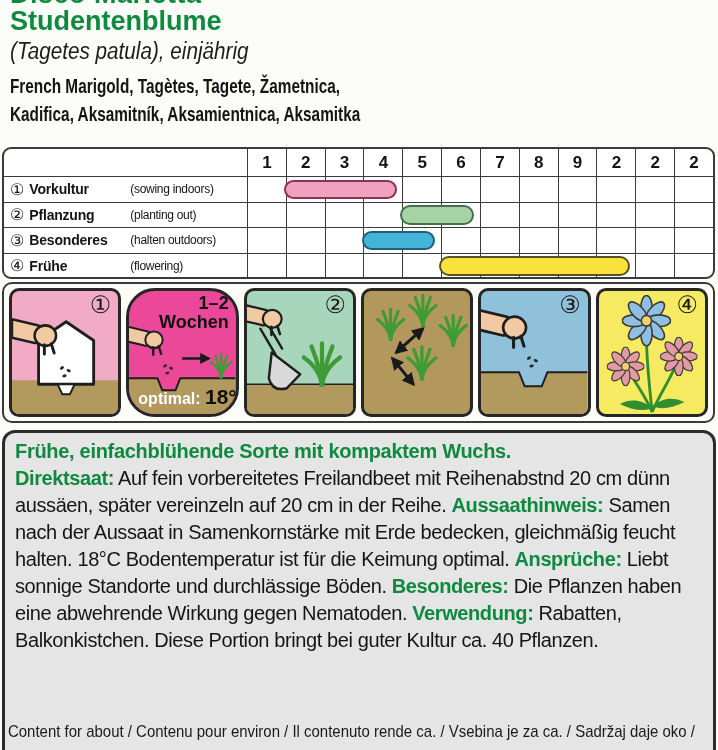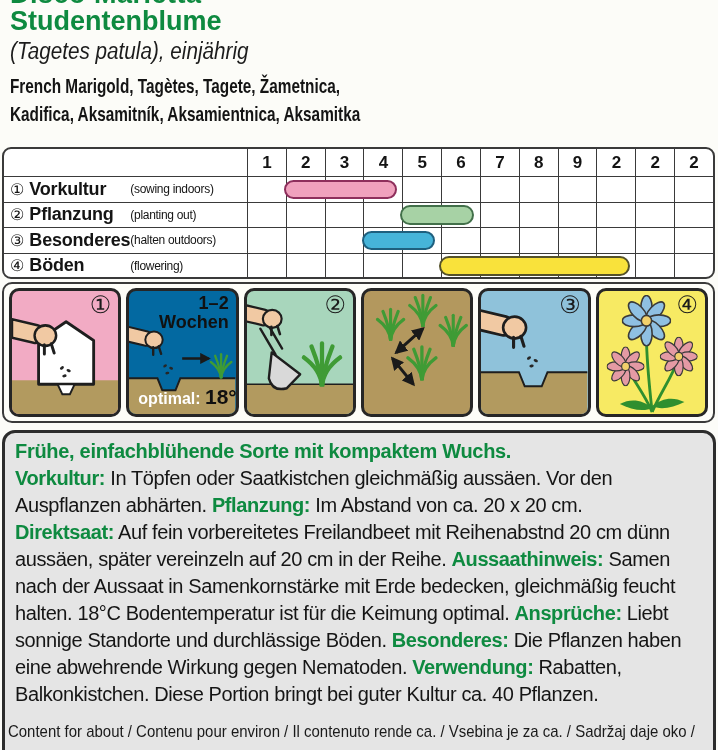--- a/index.html
+++ b/index.html
@@ -16,21 +16,21 @@
             transform:scaleX(.9); transform-origin:left;}
   .synonyms{position:absolute; left:10px; top:72px; font-size:21px; font-weight:bold; line-height:28px;
             transform:scaleX(.73); transform-origin:left; white-space:nowrap;}
   
   .calendar{position:absolute; left:2px; top:147px; width:713px; height:132px; box-sizing:border-box;
             border:2px solid #3a3a3a; border-radius:9px; background:#fff; overflow:hidden;}
   .cal-row{display:flex; height:24.5px; border-top:1.5px solid #3a3a3a;}
   .cal-row.head{height:27px; border-top:none;}
   .cal-label{width:243px; flex:none; display:flex; align-items:center; padding-left:6px; box-sizing:border-box;}
   .cal-label .num{font-size:16px; margin-right:5px;}
-  .cal-label .nm{font-weight:bold; font-size:18px; width:101px; letter-spacing:-.2px;}
+  .cal-label .nm{font-weight:bold; font-size:14px; width:101px; letter-spacing:-.2px;}
   .cal-label .en{font-size:12px; letter-spacing:-.3px;}
   .cal-months{flex:1; display:flex; position:relative;}
   .mcell{flex:1; border-left:1.5px solid #3a3a3a; box-sizing:border-box;}
   .head .mcell{display:flex; align-items:center; justify-content:center; font-weight:bold; font-size:17px;}
   .bar{position:absolute; top:2.5px; bottom:2.5px; border-radius:10px; border:2px solid; box-sizing:border-box;}
   
   .pictos{position:absolute; left:2px; top:282px; width:713px; height:141px; box-sizing:border-box;
           border:2px solid #3a3a3a; border-radius:10px; background:#fdfdf8;
           display:flex; gap:5px; padding:4px 5px;}
   .panel{flex:1; position:relative; border:3px solid #262626; border-radius:10px; overflow:hidden; box-sizing:border-box;}
@@ -190,21 +190,21 @@
             <div class="mcell"></div>
             <div class="mcell"></div>
             <div class="mcell"></div>
             <div class="bar" style="left: 24.5833%; width: 15.8333%; background: rgb(70, 180, 217); border-color: rgb(30, 95, 126);"></div>
           </div>
     </div>
 
     <div class="cal-row">
       <div class="cal-label">
         <span class="num">④</span>
-        <span class="nm">Böden</span>
+        <span class="nm">Frühe</span>
         <span class="en">(flowering)</span>
       </div>
       <div class="cal-months">
             <div class="mcell"></div>
             <div class="mcell"></div>
             <div class="mcell"></div>
             <div class="mcell"></div>
             <div class="mcell"></div>
             <div class="mcell"></div>
             <div class="mcell"></div>
@@ -225,21 +225,21 @@
       <svg class="art" viewBox="0 0 112 124" preserveAspectRatio="none">
         <rect x="0" y="90" width="112" height="34" fill="#b29a5f"></rect>
         <path d="M28,50 L57,31 L86,50 L86,94 L28,94 Z" fill="#ffffff" stroke="#1e1e1e" stroke-width="3" stroke-linejoin="round"></path>
         <path d="M48,94 L66,94 L61,104 L53,104 Z" fill="#ffffff" stroke="#1e1e1e" stroke-width="2"></path>
         <use href="#sym-seeds" x="48" y="74" width="18" height="16"></use>
         <use href="#sym-hand" x="0" y="22" width="62" height="48"></use>
       </svg>
       <span class="panel-num">①</span>
     </div>
 
-    <div class="panel" style="background: #0369a1;">
+    <div class="panel" style="background: #ec4899; border-radius: 29px;">
       <svg class="art" viewBox="0 0 112 124" preserveAspectRatio="none">
         <path d="M0,88 L30,88 L35,100 L49,100 L54,88 L112,88 L112,124 L0,124 Z" fill="#b29a5f"></path>
         <path d="M0,88 L30,88 L35,100 L49,100 L54,88 L112,88" fill="none" stroke="#1e1e1e" stroke-width="2"></path>
         <use href="#sym-seeds" x="34" y="72" width="16" height="15"></use>
         <use href="#sym-hand" x="-2" y="30" width="50" height="40"></use>
         <line x1="56" y1="68" x2="84" y2="68" stroke="#1a1a1a" stroke-width="2.5" marker-end="url(#ah)"></line>
         <use href="#sym-plant" x="84" y="62" width="26" height="26"></use>
       </svg>
       <div class="p2-duration">
         <div>1–2</div>
@@ -298,20 +298,19 @@
         <use href="#sym-flower" x="64" y="46" width="40" height="40" style="color:#e49aa4"></use>
       </svg>
       <span class="panel-num">④</span>
     </div>
 
   </div>
 
   <div class="descbox">
     <div class="desc-head">Frühe, einfachblühende Sorte mit kompaktem Wuchs.</div>
     <div id="desc-paragraphs">
-        <p class="desc-p"><span class="kw">Vorkultur:</span><span> In Töpfen oder Saatkistchen gleichmäßig aussäen. Vor den Auspflanzen abhärten. </span><span class="kw">Pflanzung:</span><span> Im Abstand von ca. 20 x 20 cm.</span></p>
         <p class="desc-p"><span class="kw">Direktsaat:</span><span> Auf fein vorbereitetes Freilandbeet mit Reihenabstnd 20 cm dünn aussäen, später vereinzeln auf 20 cm in der Reihe. </span><span class="kw">Aussaathinweis:</span><span> Samen nach der Aussaat in Samenkornstärke mit Erde bedecken, gleichmäßig feucht halten. 18°C Bodentemperatur ist für die Keimung optimal. </span><span class="kw">Ansprüche:</span><span> Liebt sonnige Standorte und durchlässige Böden. </span><span class="kw">Besonderes:</span><span> Die Pflanzen haben eine abwehrende Wirkung gegen Nematoden. </span><span class="kw">Verwendung:</span><span> Rabatten, Balkonkistchen. Diese Portion bringt bei guter Kultur ca. 40 Pflanzen.</span></p>
       </div>
   </div>
 
   <div class="footer">Content for about / Contenu pour environ / Il contenuto rende ca. / Vsebina je za ca. / Sadržaj daje oko /</div>
 
 </div>
 
 </body></html>

